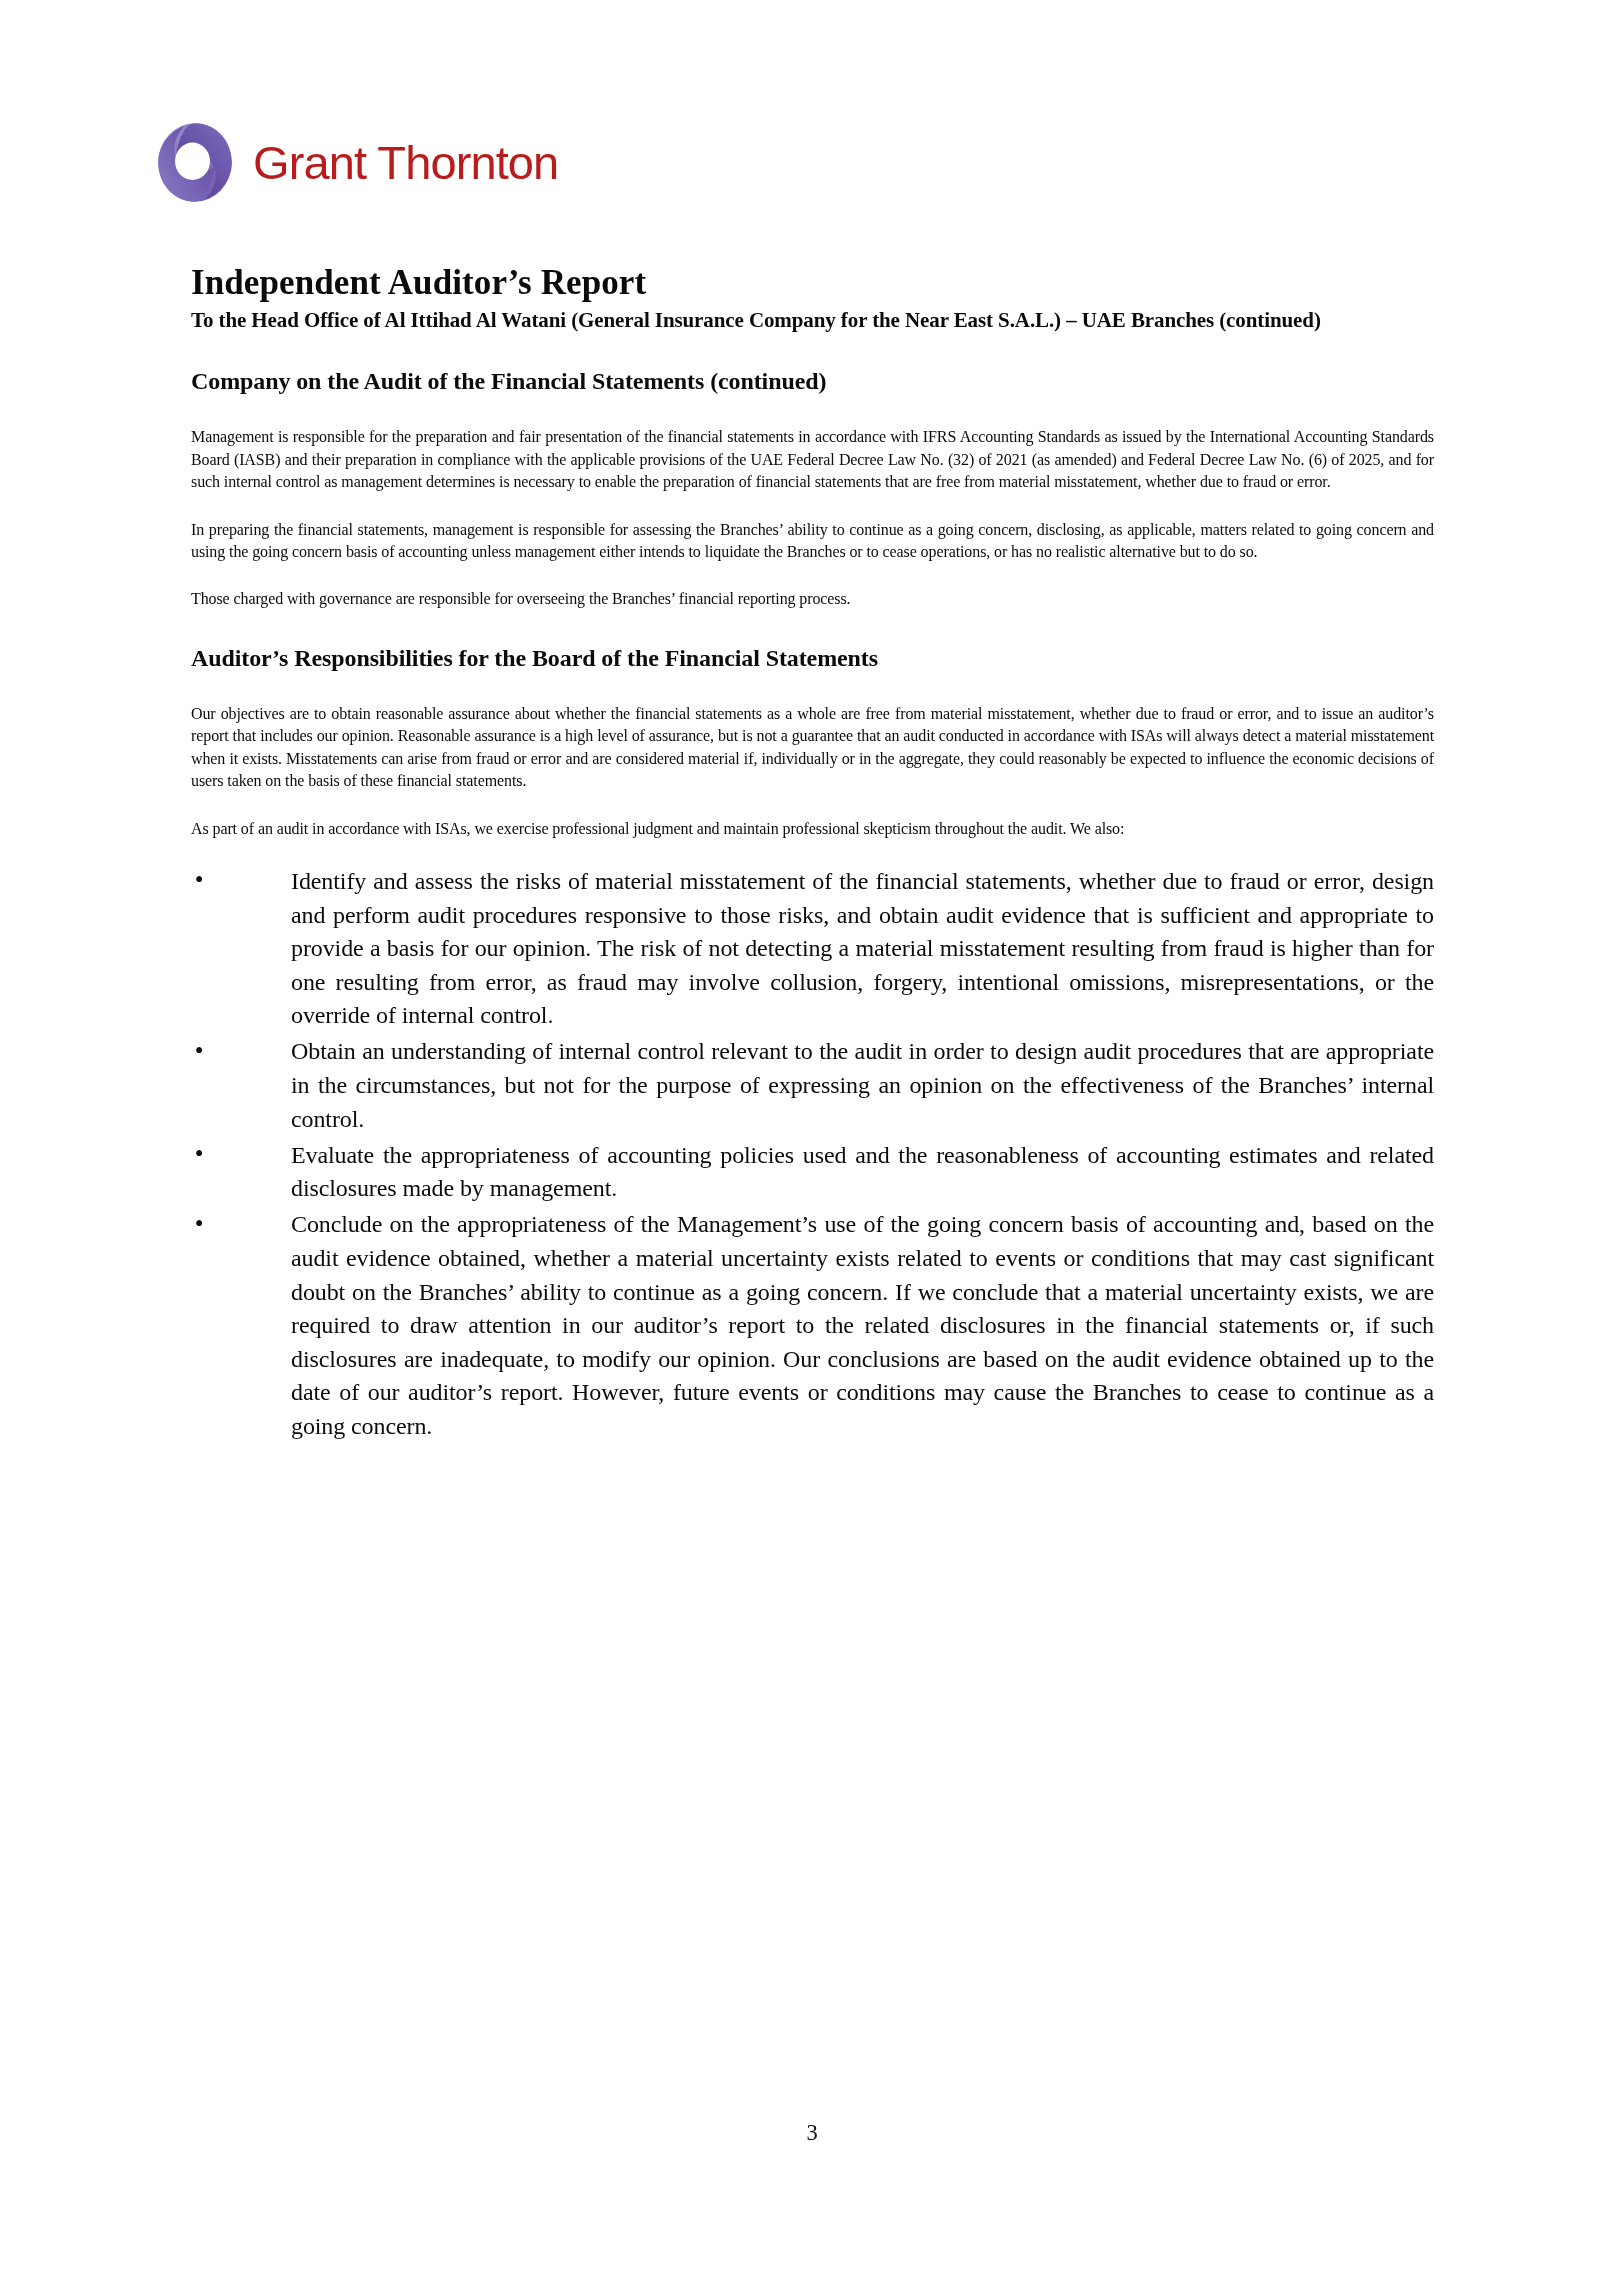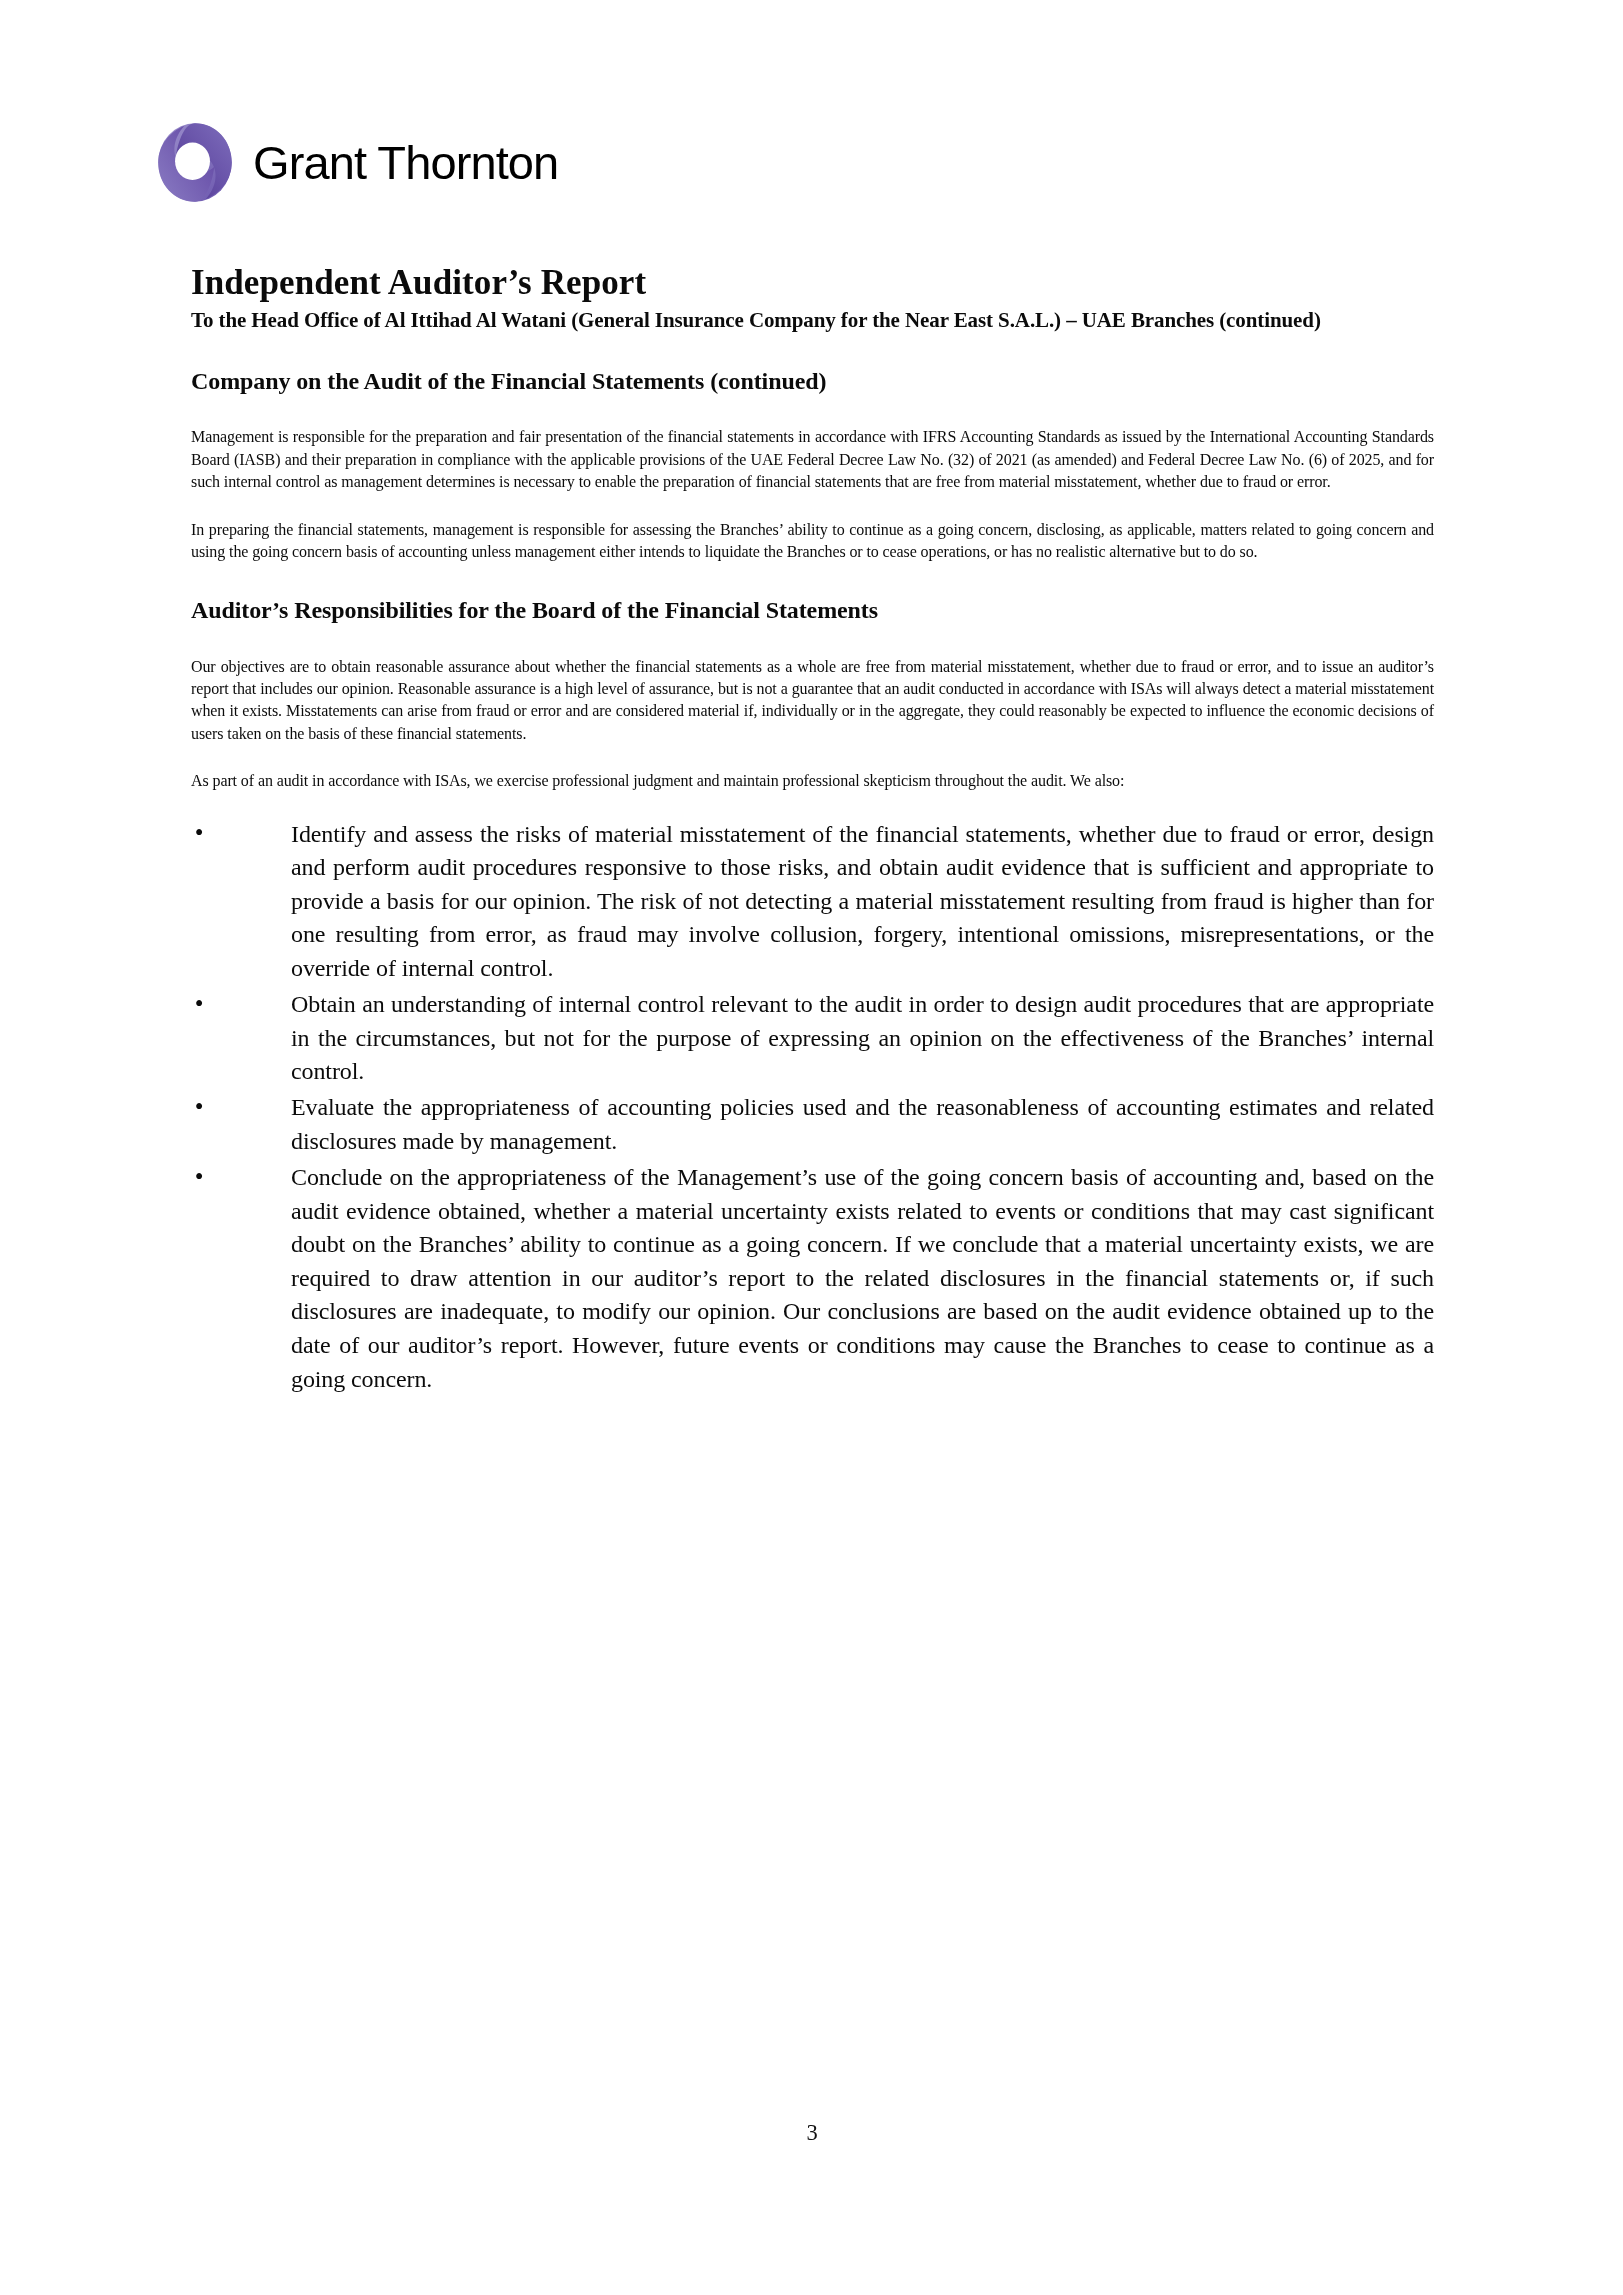--- a/index.html
+++ b/index.html
@@ -31,21 +31,21 @@
     width: 76px;
     height: 81px;
     position: relative;
     flex: 0 0 auto;
   }
   .logo-mark svg { display: block; width: 76px; height: 81px; }
   .logo-word {
     font-family: "Liberation Sans", "DejaVu Sans", sans-serif;
     font-size: 47px;
     letter-spacing: -0.9px;
-    color: #000000;
+    color: #b91c1c;
     line-height: 1;
     white-space: nowrap;
     font-weight: 400;
   }
 
   
   .content {
     position: absolute;
     left: 191px;
     top: 262px;
@@ -155,20 +155,21 @@
 
     <h1 class="h-title">Independent Auditor’s Report</h1>
 
     <h2 class="h-sub">To the Head Office of Al Ittihad Al Watani (General Insurance Company for the Near East S.A.L.) – UAE Branches (continued)</h2>
 
     <h3 class="h-section">Company on the Audit of the Financial Statements (continued)</h3>
 
 
     <p class="para first-after-head">Management is responsible for the preparation and fair presentation of the financial statements in accordance with IFRS Accounting Standards as issued by the International Accounting Standards Board (IASB) and their preparation in compliance with the applicable provisions of the UAE Federal Decree Law No. (32) of 2021 (as amended) and Federal Decree Law No. (6) of 2025, and for such internal control as management determines is necessary to enable the preparation of financial statements that are free from material misstatement, whether due to fraud or error.</p>
     <p class="para">In preparing the financial statements, management is responsible for assessing the Branches’ ability to continue as a going concern, disclosing, as applicable, matters related to going concern and using the going concern basis of accounting unless management either intends to liquidate the Branches or to cease operations, or has no realistic alternative but to do so.</p>
+    <p class="para">Those charged with governance are responsible for overseeing the Branches’ financial reporting process.</p>
 
     <h3 class="h-section">Auditor’s Responsibilities for the Board of the Financial Statements</h3>
 
     <p class="para first-after-head">Our objectives are to obtain reasonable assurance about whether the financial statements as a whole are free from material misstatement, whether due to fraud or error, and to issue an auditor’s report that includes our opinion. Reasonable assurance is a high level of assurance, but is not a guarantee that an audit conducted in accordance with ISAs will always detect a material misstatement when it exists. Misstatements can arise from fraud or error and are considered material if, individually or in the aggregate, they could reasonably be expected to influence the economic decisions of users taken on the basis of these financial statements.</p>
     <p class="para">As part of an audit in accordance with ISAs, we exercise professional judgment and maintain professional skepticism throughout the audit. We also:</p>
 
     <ul class="bullets">
       <li>Identify and assess the risks of material misstatement of the financial statements, whether due to fraud or error, design and perform audit procedures responsive to those risks, and obtain audit evidence that is sufficient and appropriate to provide a basis for our opinion. The risk of not detecting a material misstatement resulting from fraud is higher than for one resulting from error, as fraud may involve collusion, forgery, intentional omissions, misrepresentations, or the override of internal control.</li>
       <li>Obtain an understanding of internal control relevant to the audit in order to design audit procedures that are appropriate in the circumstances, but not for the purpose of expressing an opinion on the effectiveness of the Branches’ internal control.</li>
       <li>Evaluate the appropriateness of accounting policies used and the reasonableness of accounting estimates and related disclosures made by management.</li>

